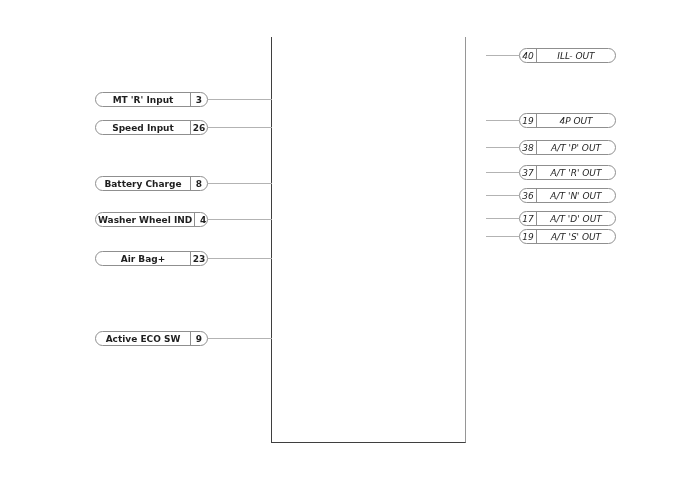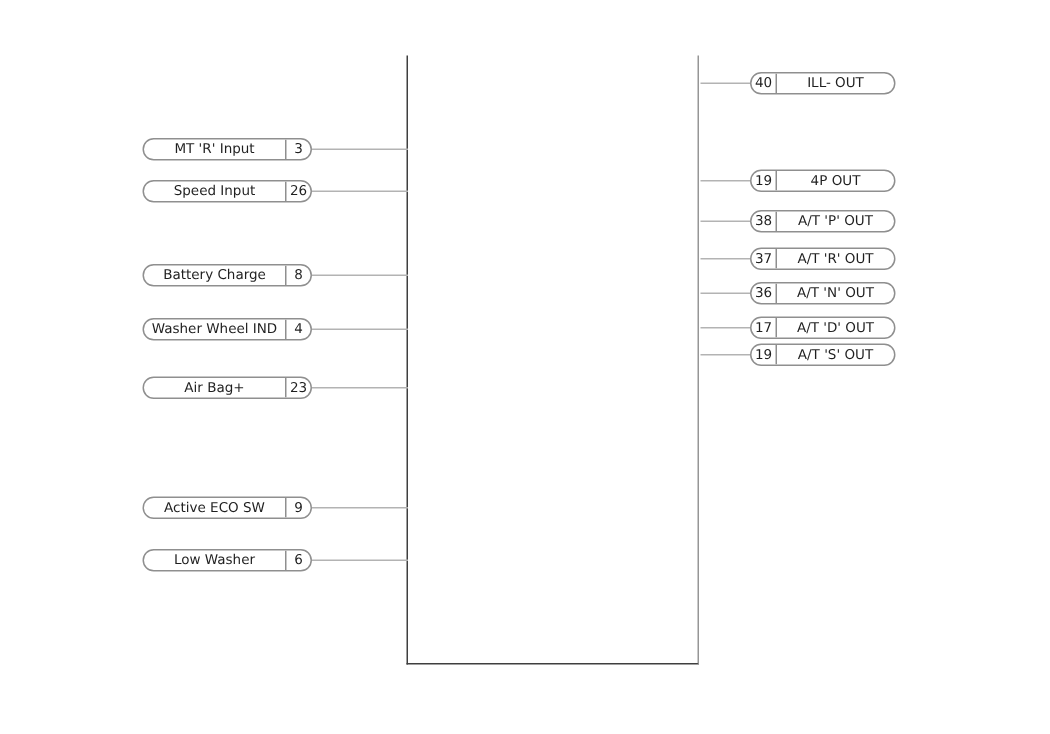--- a/index.html
+++ b/index.html
@@ -23,37 +23,37 @@
     background: #ffffff;
   }
 
   .pin-row {
     position: absolute;
     height: 15px;
     display: flex;
     align-items: center;
   }
   .pin-row.left  { left: 95px;  width: 177px; }
-  .pin-row.right { left: 467px; width: 130px; }
+  .pin-row.right { left: 486px; width: 130px; font-style: italic; }
 
   .wire { flex: 1; height: 1px; background: #b3b3b3; }
 
   .pill {
     height: 15px;
     border: 1px solid #8f8f8f;
     border-radius: 8px;
     background: #ffffff;
     display: flex;
     align-items: stretch;
     font-size: 9px;
     color: #1f1f1f;
     flex: none;
     overflow: hidden;
   }
-  .pill.lp { width: 113px; }
+  .pill.lp { width: 113px; font-weight: bold; }
   .pill.rp { width: 97px; }
 
   .cell {
     display: flex;
     align-items: center;
     justify-content: center;
     white-space: nowrap;
   }
   .label-cell { flex: 1; padding: 0 2px; }
   .num-cell   { width: 17px; flex: none; }
@@ -109,27 +109,20 @@
   </div>
 
   <div class="pin-row left" style="top:331px">
     <div class="pill lp">
       <span class="cell label-cell">Active ECO SW</span>
       <span class="cell num-cell">9</span>
     </div>
     <div class="wire"></div>
   </div>
 
-  <div class="pin-row left" style="top:366px">
-    <div class="pill lp">
-      <span class="cell label-cell">Low Washer</span>
-      <span class="cell num-cell">6</span>
-    </div>
-    <div class="wire"></div>
-  </div>
 
   <div class="pin-row right" style="top:48px">
     <div class="wire"></div>
     <div class="pill rp">
       <span class="cell num-cell">40</span>
       <span class="cell label-cell">ILL- OUT</span>
     </div>
   </div>
 
 

